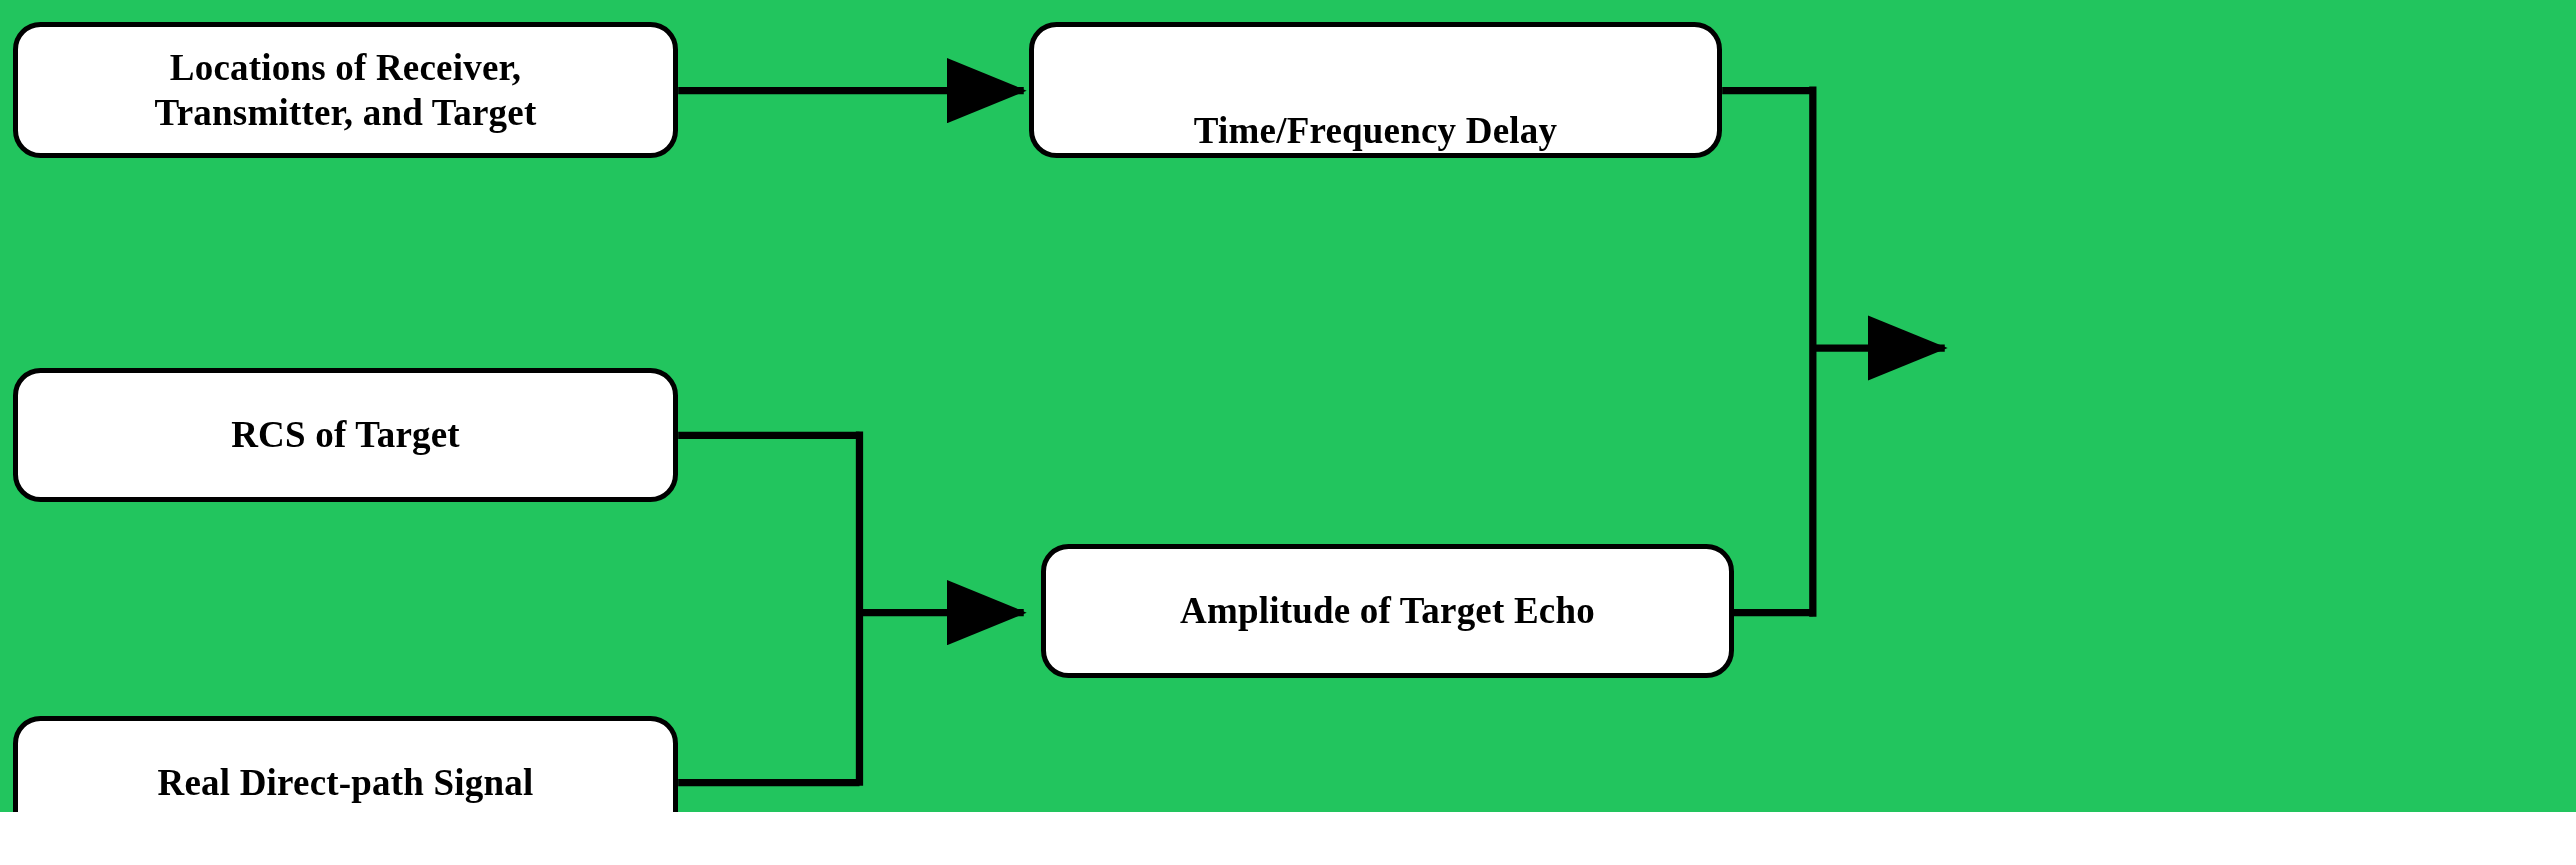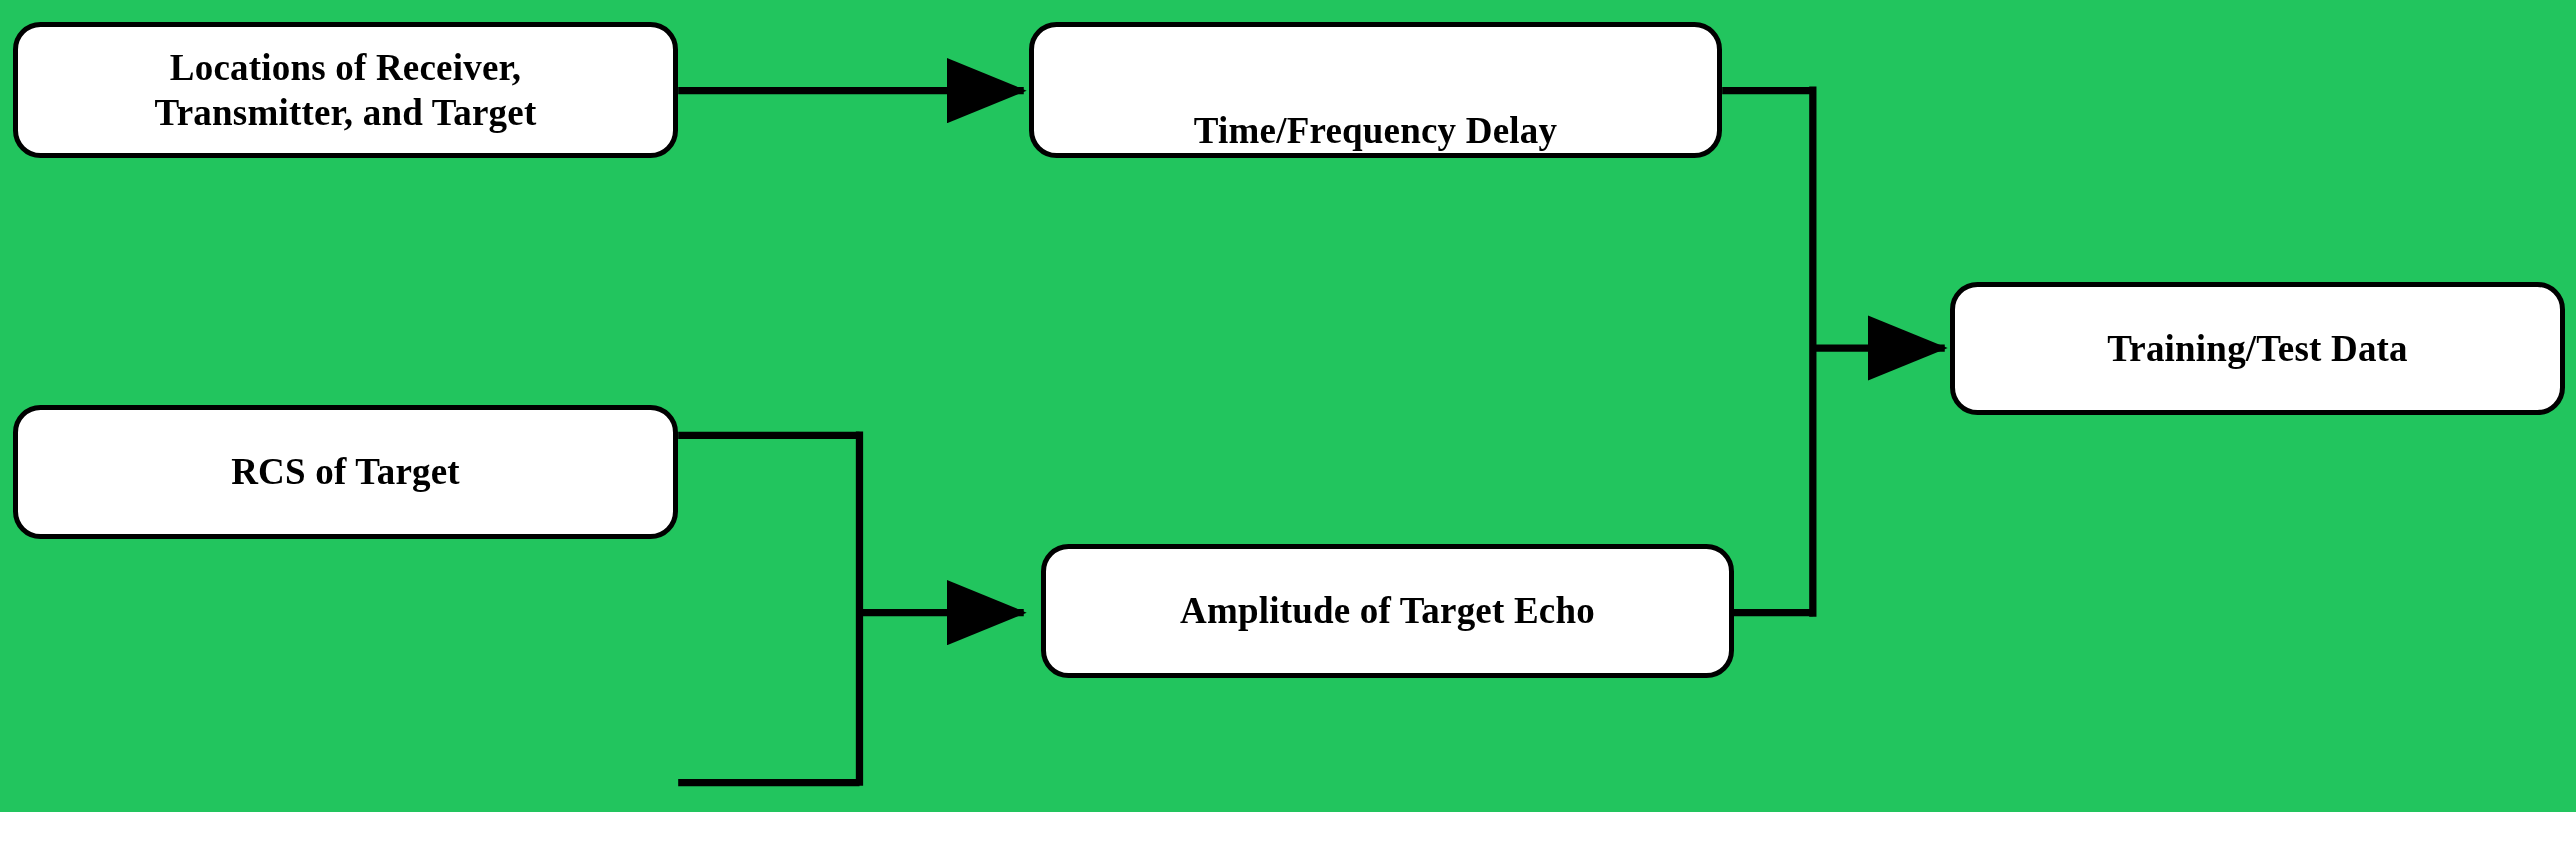--- a/index.html
+++ b/index.html
@@ -40,21 +40,21 @@
     font-size: 37px;
     line-height: 1.22;
     color: #000000;
     letter-spacing: 0.2px;
     padding: 0 14.6px;
     white-space: pre-line;
   }
   
   #node-locations      { left: 13px;   top: 22px;  width: 665px; height: 136px; }
   #node-timefreq       { left: 1029px; top: 22px;  width: 693px; height: 136px; align-items: flex-end; }
-  #node-rcs            { left: 13px;   top: 368px; width: 665px; height: 134px; margin-top: 37px; }
+  #node-rcs            { left: 13px;   top: 368px; width: 665px; height: 134px; }
   #node-amplitude      { left: 1029px; top: 544px; width: 693px; height: 134px; margin-left: 12px; }
   #node-directpath     { left: 13px;   top: 716px; width: 665px; height: 134px; }
   #node-trainingtest   { left: 1950px; top: 282px; width: 615px; height: 133px; }
 </style>
 </head>
 <body>
 
 <div id="canvas">
 
   <svg class="wires" viewBox="0 0 3183 1070" xmlns="http://www.w3.org/2000/svg">
@@ -111,19 +111,19 @@
   </div>
 
   <div class="node" id="node-rcs">
     <span class="label">RCS of Target</span>
   </div>
 
   <div class="node" id="node-amplitude">
     <span class="label">Amplitude of Target Echo</span>
   </div>
 
+  <div class="node" id="node-directpath">
+    <span class="label">Real Direct-path Signal</span>
+  </div>
 
-  <div class="node" id="node-trainingtest">
-    <span class="label">Training/Test Data</span>
-  </div>
 
 </div>
 
 
 </body></html>

